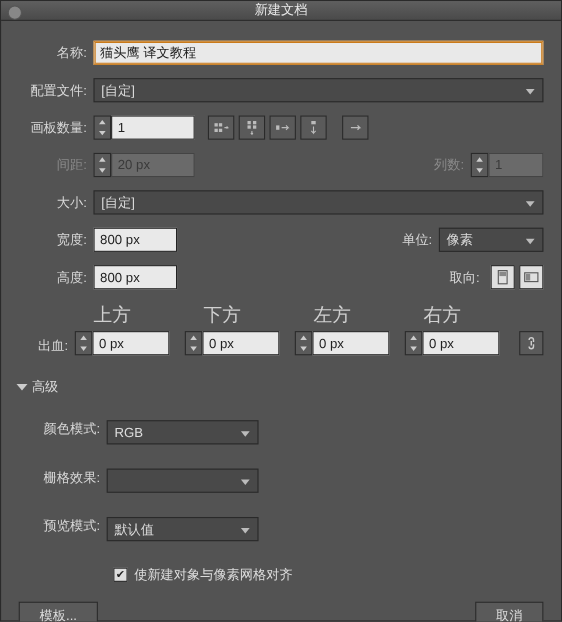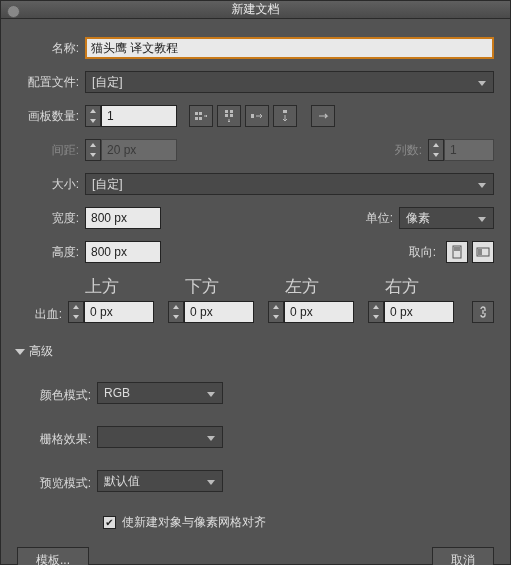--- a/index.html
+++ b/index.html
@@ -31,22 +31,22 @@
 .arrow-btn{margin-left:10px}
 .two-col{display:flex;gap:30px}
 .orient-btn{width:22px;height:22px;background:#e0e0e0;border:1px solid #222;display:flex;align-items:center;justify-content:center;margin-left:4px}
 .bleed-grid{display:flex;gap:14px;align-items:flex-end}
 .bleed-col{display:flex;flex-direction:column;gap:3px}
 .bleed-hdr{color:#d0d0d0;font-size:17px;padding-left:17px}
 .bleed-in{display:flex}
 .link-btn{width:22px;height:22px;background:#5a5a5a;border:1px solid #2a2a2a;display:flex;align-items:center;justify-content:center;margin-left:4px}
 .section-hdr{display:flex;align-items:center;gap:6px;margin-top:8px}
 .disclosure{width:0;height:0;border-top:5px solid transparent;border-bottom:5px solid transparent;border-left:0;border-right:0;border-left:6px solid #ccc;transform:rotate(90deg)}
-.adv-row{display:flex;align-items:flex-end;margin-top:10px}
-.adv-select{width:126px;background:#494949;border:1px solid #2a2a2a;height:22px;display:flex;align-items:center;padding:0 6px;position:relative}
+.adv-row{display:flex;align-items:flex-start;margin-top:10px}
+.adv-select{width:138px;background:#494949;border:1px solid #2a2a2a;height:22px;display:flex;align-items:center;padding:0 6px;position:relative}
 .chk-row{display:flex;align-items:center;gap:6px;margin-left:86px;margin-top:10px}
 .chk{width:13px;height:13px;background:#ddd;border:1px solid #222;display:flex;align-items:center;justify-content:center;color:#222;font-size:10px;line-height:1}
 .footer{display:flex;padding:6px 16px 18px 16px;gap:8px}
 .btn{height:26px;background:#5a5a5a;border:1px solid #2a2a2a;color:#ddd;padding:0 18px;display:flex;align-items:center;justify-content:center}
 .spacer{flex:1}
 .half{display:flex;align-items:center}
 </style>
 </head>
 <body>
 

